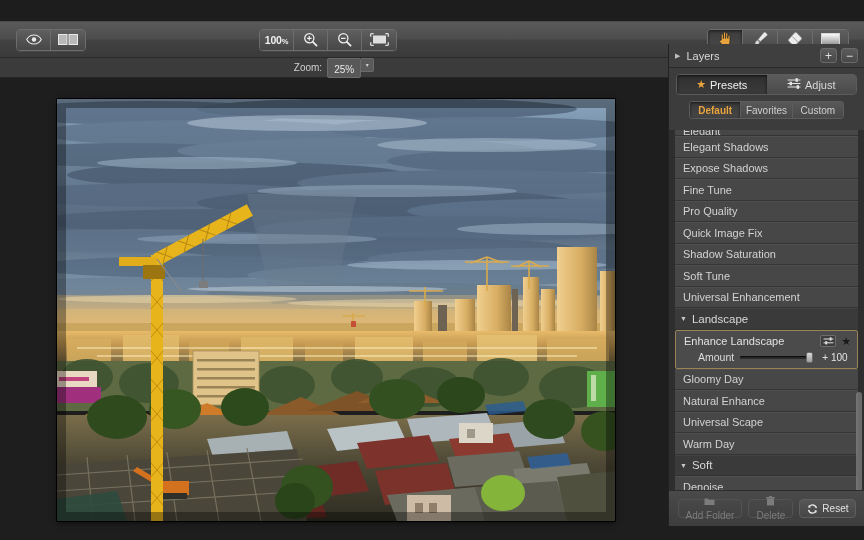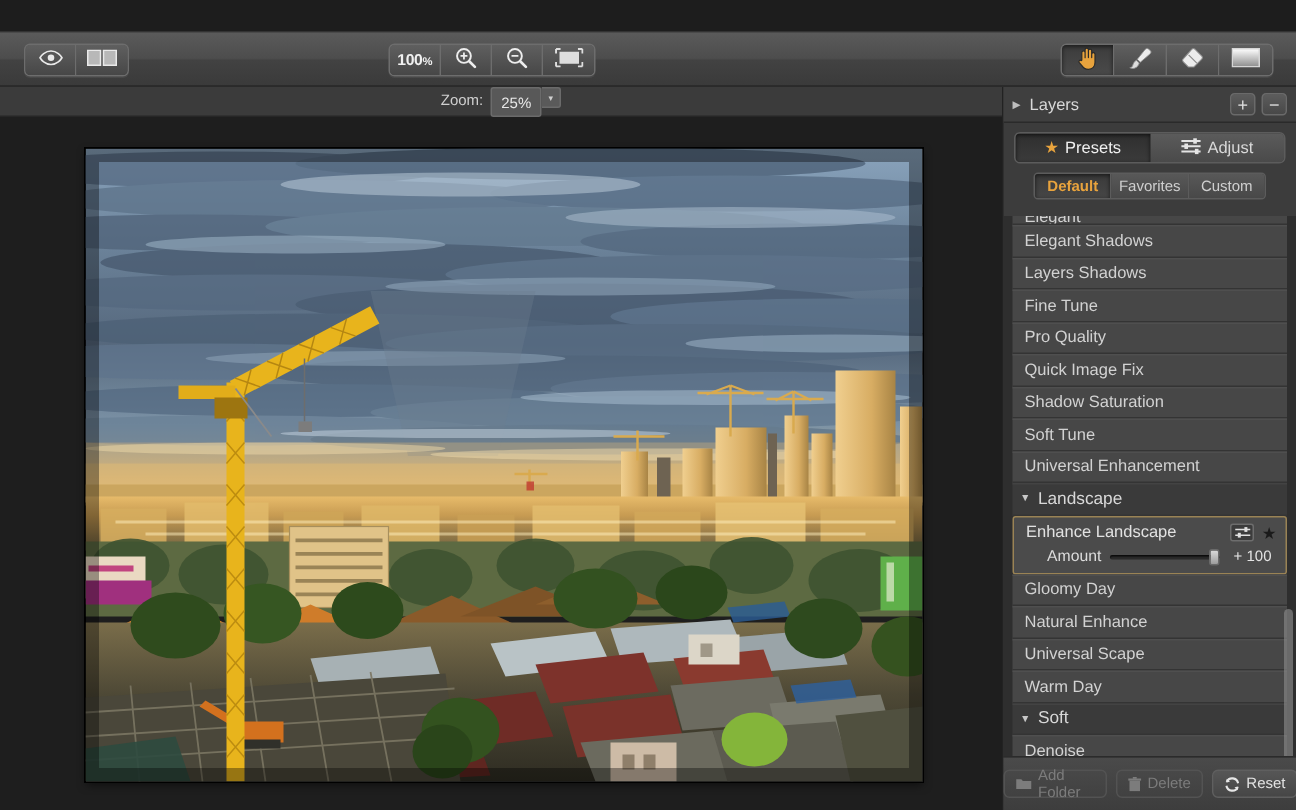--- a/index.html
+++ b/index.html
@@ -94,21 +94,21 @@
   }
   #photo {
     position: absolute; left: 57px; top: 21px;
     width: 558px; height: 422px;
     box-shadow: 0 0 0 1px #000, 0 2px 6px rgba(0,0,0,0.6);
     overflow: hidden;
   }
 
   
   #panel {
-    position: absolute; left: 668px; top: 58px; width: 196px; height: 482px;
+    position: absolute; left: 668px; top: 44px; width: 196px; height: 482px;
     background: #3c3c3c;
     border-left: 1px solid #222;
   }
   #layers-header {
     height: 24px; background: #3f3f3f;
     border-bottom: 1px solid #2a2a2a;
     display: flex; align-items: center; padding: 0 6px;
   }
   #layers-header .disc { font-size: 7px; color: #bdbdbd; margin-right: 6px; }
   #layers-header .ttl { font-size: 11px; color: #d8d8d8; flex: 1; }
@@ -228,21 +228,21 @@
   }
   .fbtn {
     height: 19px; border-radius: 4px;
     display: flex; align-items: center; justify-content: center; gap: 4px;
     padding: 0 7px;
     font-size: 10px;
     background: linear-gradient(180deg, #565656, #464646);
     border: 1px solid #5f5f5f;
     color: #e2e2e2;
   }
-  .fbtn.disabled { color: #7c7c7c; background: linear-gradient(180deg, #484848, #414141); border-color: #535353; }
+  .fbtn.disabled { color: #7c7c7c; background: linear-gradient(180deg, #484848, #414141); border-color: #535353; flex-direction: column; }
   .fbtn svg { display: block; }
 
   
   svg { shape-rendering: geometricPrecision; }
 </style>
 </head>
 <body>
 
 <div id="app">
 
@@ -643,21 +643,21 @@
 
     <div id="list-wrap">
       <div id="list">
           <div class="row" style="height: 11px; overflow: hidden;">
             <span>Elegant</span>
           </div>
           <div class="row">
             <span>Elegant Shadows</span>
           </div>
           <div class="row">
-            <span>Layers Shadows</span>
+            <span>Expose Shadows</span>
           </div>
           <div class="row">
             <span>Fine Tune</span>
           </div>
           <div class="row">
             <span>Pro Quality</span>
           </div>
           <div class="row">
             <span>Quick Image Fix</span>
           </div>

